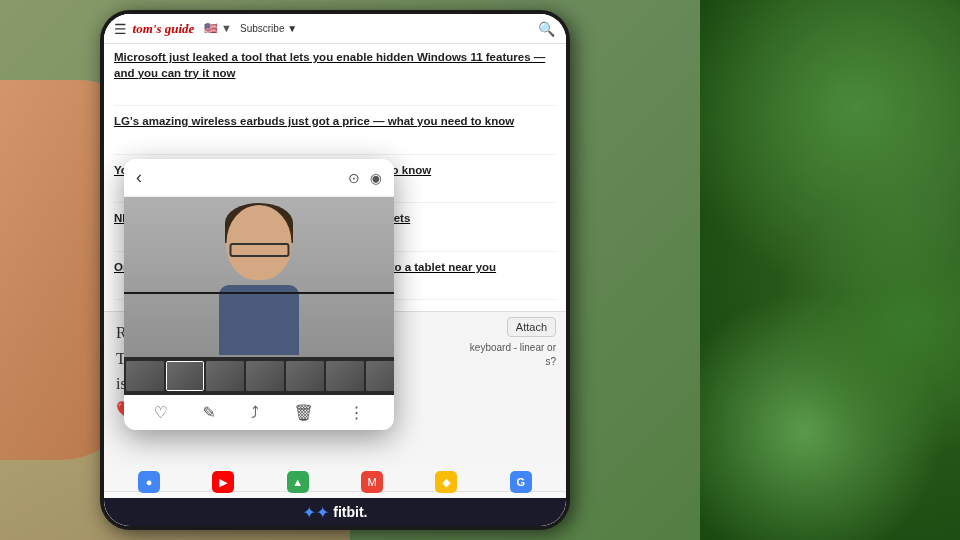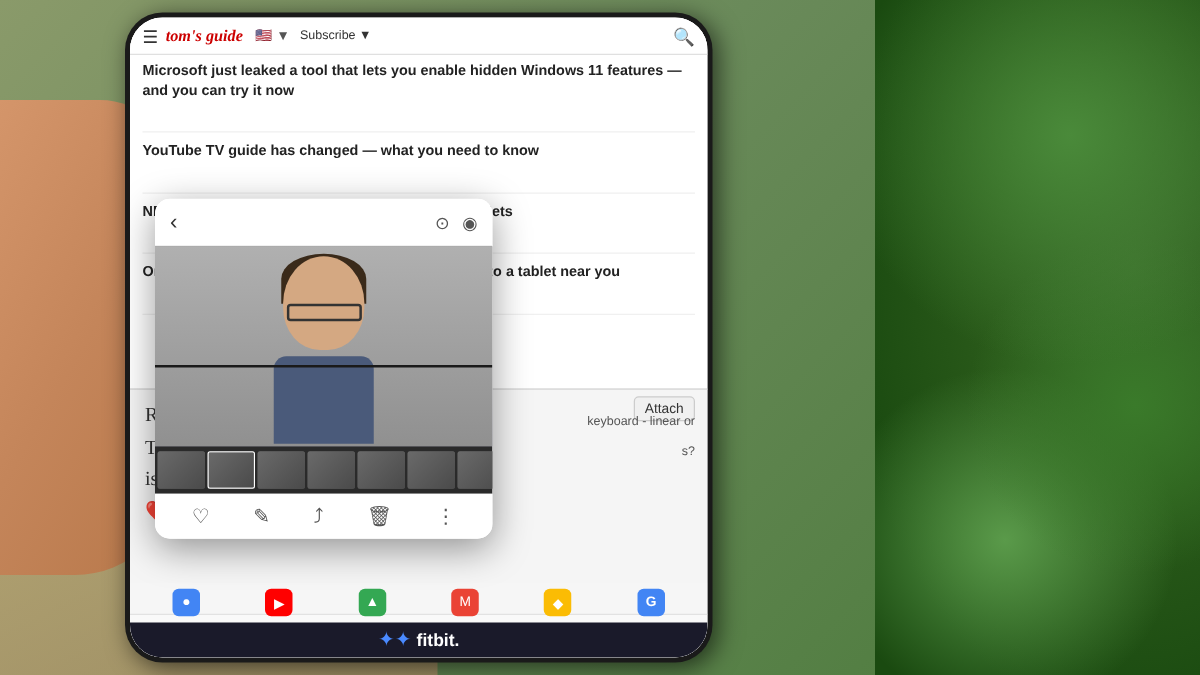--- a/index.html
+++ b/index.html
@@ -133,20 +133,21 @@
 
     
     .article-list {
       padding: 6px 10px;
       overflow: hidden;
     }
     .article-item {
       margin-bottom: 8px;
       padding-bottom: 24px;
       border-bottom: 1px solid #f0f0f0;
+      text-decoration: underline;
     }
     .article-title {
       font-size: 11.5px;
       font-weight: bold;
       color: #222;
       line-height: 1.35;
     }
 
     
     .notes-section {
@@ -423,20 +424,23 @@
         <span class="flag-area">🇺🇸 ▼</span>
         <span class="subscribe-btn">Subscribe ▼</span>
         <span class="search-icon-tg">🔍</span>
       </div>
 
       <div class="article-list">
         <div class="article-item">
           <div class="article-title">Microsoft just leaked a tool that lets you enable hidden Windows 11 features — and you can try it now</div>
         </div>
         <div class="article-item">
+          <div class="article-title">LG's amazing wireless earbuds just got a price — what you need to know</div>
+        </div>
+        <div class="article-item">
           <div class="article-title">YouTube TV guide has changed — what you need to know</div>
         </div>
         <div class="article-item">
           <div class="article-title">NFL Hall of Fame Game: how to watch Browns vs Jets</div>
         </div>
         <div class="article-item">
           <div class="article-title">One of the best Google products could be coming to a tablet near you</div>
         </div>
       </div>
     </div>
@@ -450,21 +454,21 @@
           <div>Tom's Guide</div>
           <div>is</div>
           <div>❤️ !</div>
         </div>
       </div>
 
       <div style="position:absolute; top:5px; right:10px;padding-left:39px;">
         <button class="attach-btn">Attach</button>
       </div>
 
-      <div style="position:absolute; right:10px; top:20px; font-size:10px; color:#555;text-align:center;">keyboard - linear or</div>
+      <div style="position:absolute; right:10px; top:30px; font-size:10px; color:#555;text-align:center;">keyboard - linear or</div>
       <div style="position:absolute; right:10px; top:44px; font-size:10px; color:#555;">s?</div>
 
       <div class="note-toolbar">
         <span class="toolbar-btn">B</span>
         <span class="toolbar-btn italic">I</span>
         <span class="toolbar-btn underline">U</span>
         <span class="toolbar-btn" style="color:#cc3300;">A</span>
         <span class="toolbar-btn">≡</span>
         <span class="toolbar-btn">☰</span>
       </div>

